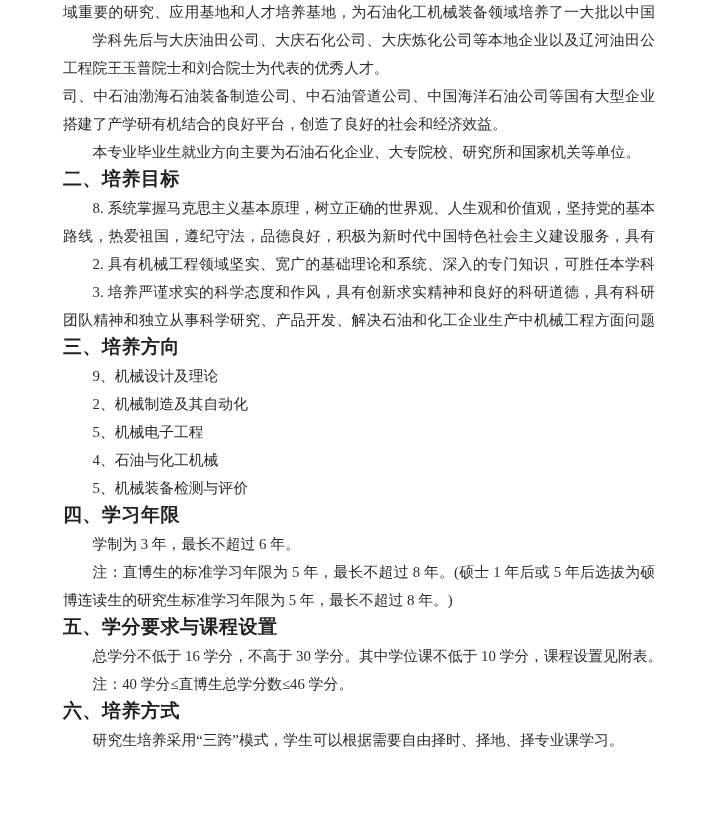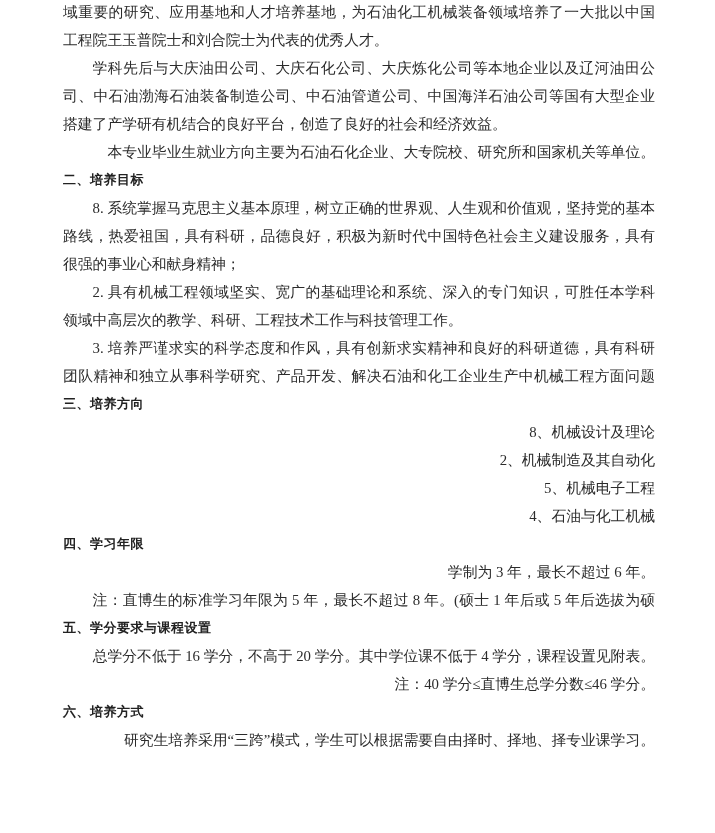--- a/index.html
+++ b/index.html
@@ -29,56 +29,55 @@
     text-align: left;
     overflow: visible;
   }
   .ln.just {
     white-space: normal;
     text-align: justify;
     text-align-last: justify;
   }
   .ln.ind {
     text-indent: 2em;
-    text-align: right;
   }
   .ln.head {
-    font-family: Liberation Serif, serif;
+    font-family: Liberation Mono, monospace;
     font-weight: 700;
-    font-size: 13px;
+    font-size: 19px;
     color: #222222;
     letter-spacing: 0.5px;
   }
 </style>
 </head>
 <body style="background: rgb(255, 255, 255);">
 
 <main class="doc-page">
   <div id="doc-lines">
       <div class="ln just">域重要的研究、应用基地和人才培养基地，为石油化工机械装备领域培养了一大批以中国</div>
+      <div class="ln ind just">学科先后与大庆油田公司、大庆石化公司、大庆炼化公司等本地企业以及辽河油田公</div>
       <div class="ln">工程院王玉普院士和刘合院士为代表的优秀人才。</div>
-      <div class="ln ind just">学科先后与大庆油田公司、大庆石化公司、大庆炼化公司等本地企业以及辽河油田公</div>
       <div class="ln just">司、中石油渤海石油装备制造公司、中石油管道公司、中国海洋石油公司等国有大型企业</div>
       <div class="ln">搭建了产学研有机结合的良好平台，创造了良好的社会和经济效益。</div>
       <div class="ln ind">本专业毕业生就业方向主要为石油石化企业、大专院校、研究所和国家机关等单位。</div>
       <div class="ln head">二、培养目标</div>
       <div class="ln ind just">8. 系统掌握马克思主义基本原理，树立正确的世界观、人生观和价值观，坚持党的基本</div>
-      <div class="ln just">路线，热爱祖国，具有科研，品德良好，积极为新时代中国特色社会主义建设服务，具有</div>
-      <div class="ln">很强的事业心和献身精神；</div>
+      <div class="ln just">路线，热爱祖国，遵纪守法，品德良好，积极为新时代中国特色社会主义建设服务，具有</div>
       <div class="ln ind just">2. 具有机械工程领域坚实、宽广的基础理论和系统、深入的专门知识，可胜任本学科</div>
-      <div class="ln">领域中高层次的教学、科研、工程技术工作与科技管理工作。</div>
       <div class="ln ind just">3. 培养严谨求实的科学态度和作风，具有创新求实精神和良好的科研道德，具有科研</div>
       <div class="ln just">团队精神和独立从事科学研究、产品开发、解决石油和化工企业生产中机械工程方面问题</div>
       <div class="ln head">三、培养方向</div>
-      <div class="ln ind">8、机械设计及理论</div>
+      <div class="ln ind">9、机械设计及理论</div>
       <div class="ln ind">2、机械制造及其自动化</div>
       <div class="ln ind">5、机械电子工程</div>
       <div class="ln ind">4、石油与化工机械</div>
+      <div class="ln ind">5、机械装备检测与评价</div>
       <div class="ln head">四、学习年限</div>
       <div class="ln ind">学制为 3 年，最长不超过 6 年。</div>
       <div class="ln ind just">注：直博生的标准学习年限为 5 年，最长不超过 8 年。(硕士 1 年后或 5 年后选拔为硕</div>
+      <div class="ln">博连读生的研究生标准学习年限为 5 年，最长不超过 8 年。)</div>
       <div class="ln head">五、学分要求与课程设置</div>
-      <div class="ln ind">总学分不低于 16 学分，不高于 20 学分。其中学位课不低于 4 学分，课程设置见附表。</div>
+      <div class="ln ind">总学分不低于 16 学分，不高于 30 学分。其中学位课不低于 10 学分，课程设置见附表。</div>
       <div class="ln ind">注：40 学分≤直博生总学分数≤46 学分。</div>
       <div class="ln head">六、培养方式</div>
       <div class="ln ind">研究生培养采用“三跨”模式，学生可以根据需要自由择时、择地、择专业课学习。</div>
     </div>
 </main>
 
 </body></html>

